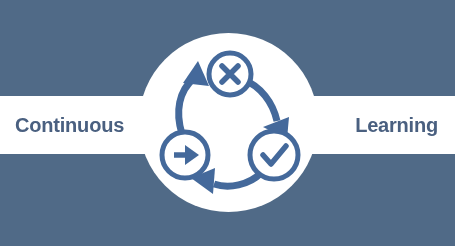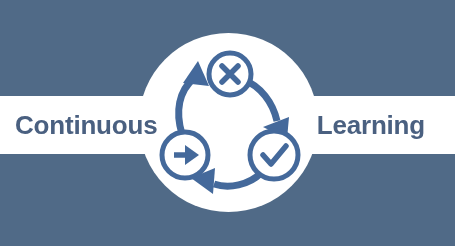--- a/index.html
+++ b/index.html
@@ -35,32 +35,32 @@
     width: 179px;
     height: 179px;
     border-radius: 50%;
     background: #ffffff;
   }
   .label {
     position: absolute;
     top: 96px;
     height: 58px;
     line-height: 58px;
-    font-size: 26px;
+    font-size: 20px;
     font-weight: bold;
     color: #4A6080;
     letter-spacing: -0.2px;
     white-space: nowrap;
   }
   .label-left {
     left: 15px;
     text-align: left;
   }
   .label-right {
-    right: 30px;
+    right: 17px;
     text-align: center;
   }
   .cycle-svg {
     position: absolute;
     left: 139px;
     top: 33px;
     width: 179px;
     height: 179px;
   }
 </style>

